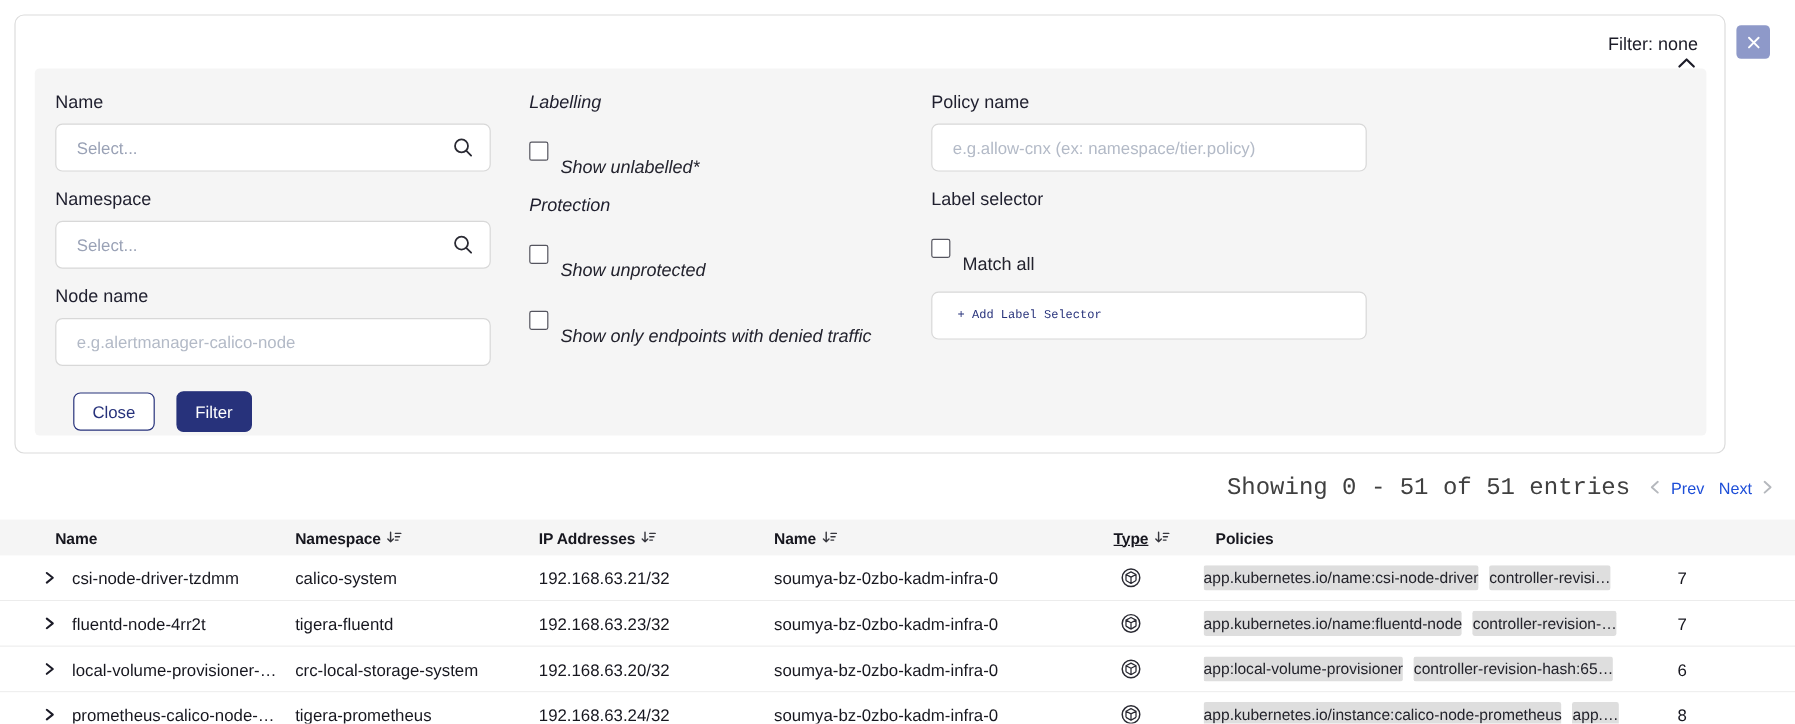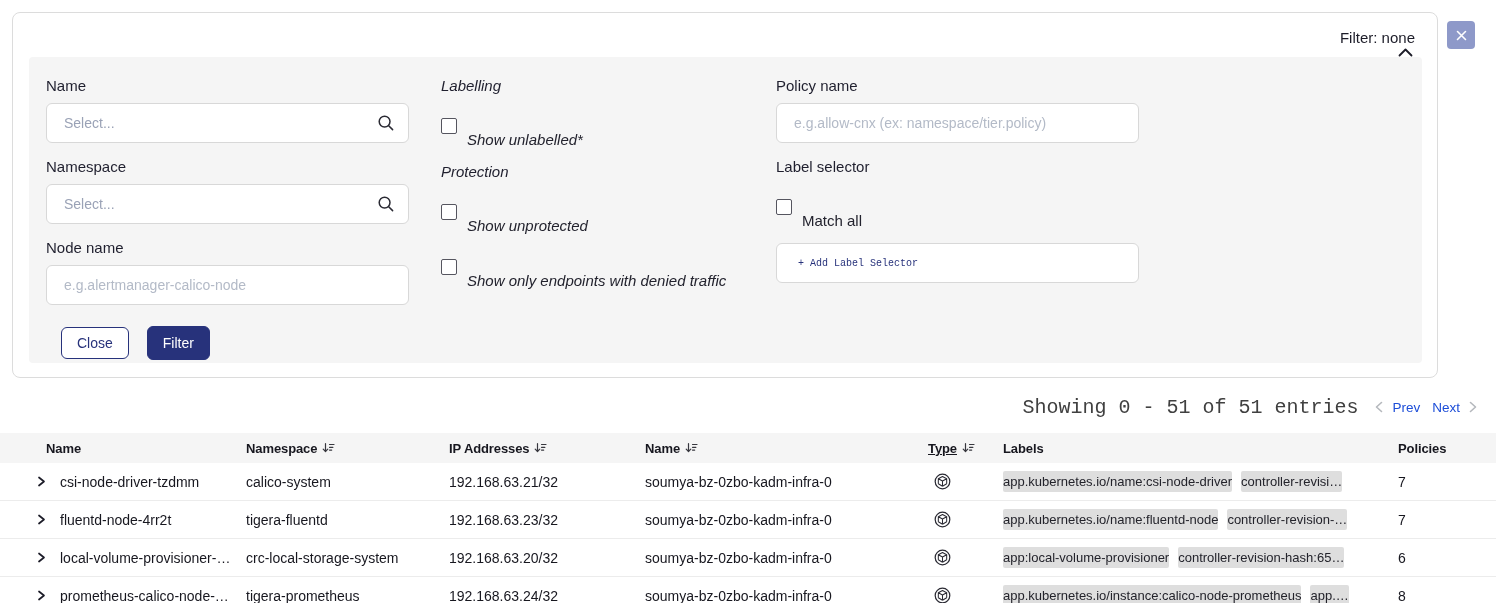--- a/index.html
+++ b/index.html
@@ -254,23 +254,20 @@
     </div>
     <div class="c-type hcell">
       <span>Type</span>
       <span class="sort-icon">
         <svg width="13" height="12" viewBox="0 0 13 12">
             <path d="M3.5 1.5v8M3.5 9.5 1.2 7.2M3.5 9.5 5.8 7.2" fill="none" stroke="#17171f" stroke-width="1.2" stroke-linecap="round"></path>
             <path d="M7.5 2.5h4.5M7.5 5.3h3.4M7.5 8.1h2.2" stroke="#17171f" stroke-width="1.2" stroke-linecap="round"></path>
           </svg>
       </span>
     </div>
-    <div class="c-labels hcell">
-      <span>Labels</span>
-    </div>
     <div class="c-pol hcell">
       <span>Policies</span>
     </div>
   </div>
 
   <div id="table-body">
     <div class="trow">
       <div class="c-expand">
         <button class="expand-btn">
           <span>

